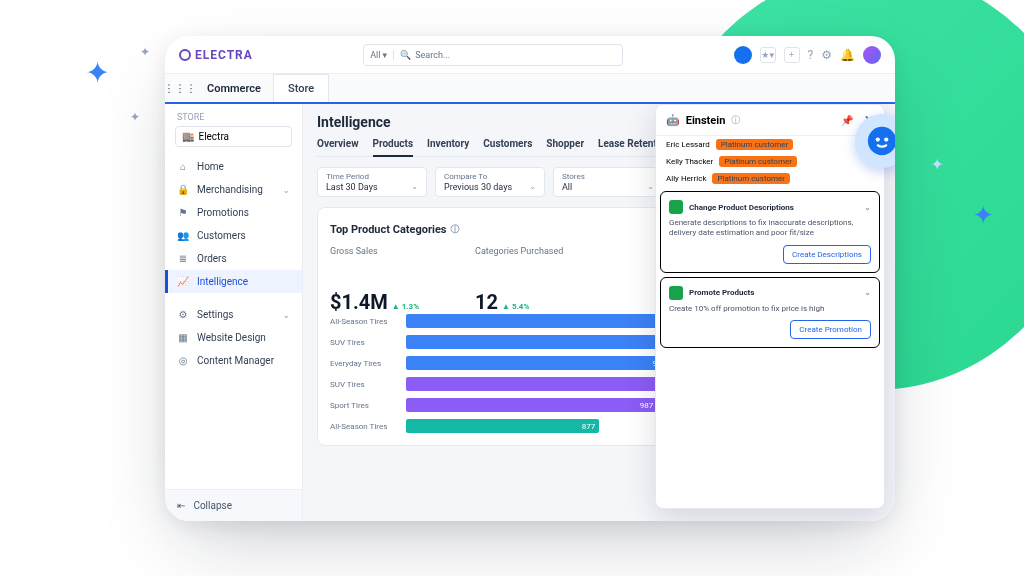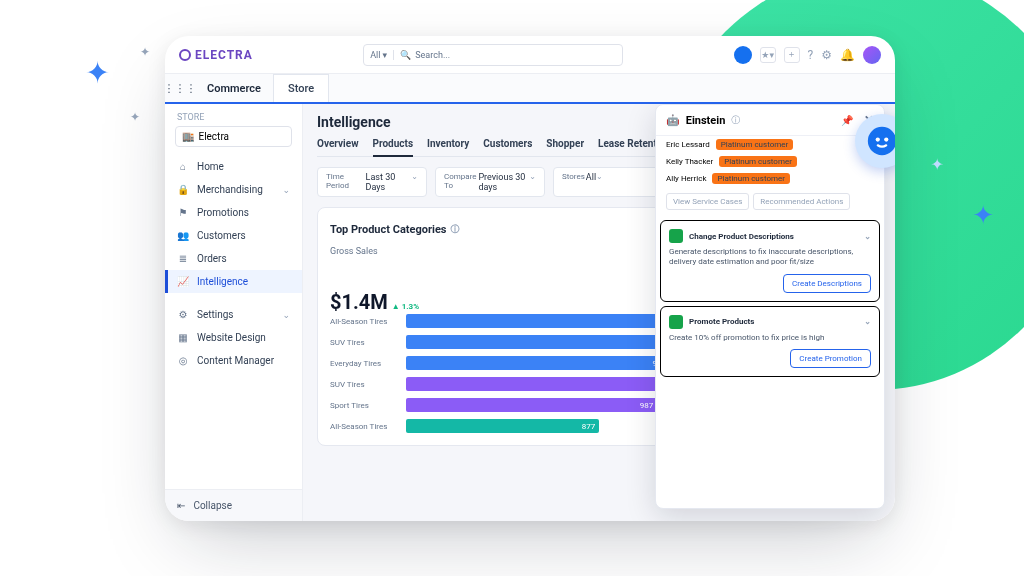--- a/index.html
+++ b/index.html
@@ -37,21 +37,21 @@
 .navitem .chev { margin-left:auto; color:#94a3b8; font-size:9px;}
 .navitem .ico { width:12px; text-align:center; font-size:10px; color:#64748b;}
 .collapse { margin-top:auto; padding:10px 12px; font-size:10px; color:#475569; border-top:1px solid #eceef3; background:#f7f8fb; display:flex; gap:8px; align-items:center;}
 .main { flex:1; background:#f5f6fa; overflow:hidden; position:relative; display:flex; flex-direction:column;}
 .page-head { padding: 10px 14px 0; }
 .page-title { font-size:14px; font-weight:700; color:#1e293b; margin-bottom:8px;}
 .subtabs { display:flex; gap:14px; font-size:10px; color:#334155; border-bottom:1px solid #e2e6ee;}
 .subtabs span { padding-bottom:6px;font-weight:bold; }
 .subtabs .active { font-weight:700; border-bottom:2px solid #1e293b; margin-bottom:-1px;}
 .filters { display:flex; gap:8px; padding:10px 14px; }
-.filter { flex:0 0 110px; background:#fff; border:1px solid #e2e6ee; border-radius:4px; padding:4px 8px; font-size:8px; color:#64748b; display:flex; gap:1px;}
+.filter { flex:0 0 110px; background:#fff; border:1px solid #e2e6ee; border-radius:4px; padding:4px 8px; font-size:8px; color:#64748b; display:flex; flex-direction:column; gap:1px;}
 .filter .val { color:#1e293b; font-size:9px;}
 .cards { display:flex; gap:10px; padding:0 14px;}
 .card { background:#fff; border:1px solid #e5e8f0; border-radius:8px; padding:12px; flex:1; min-width:0;}
 .card.small{flex:0 0 130px;}
 .card-title { font-size:11px; font-weight:700; color:#1e293b; display:flex; align-items:center; gap:4px;}
 .card-expand{margin-left:auto;border:1px solid #dfe2ea;border-radius:4px;width:18px;height:18px;display:flex;align-items:center;justify-content:center;font-size:9px;color:#64748b}
 .metrics { display:flex; gap:56px; margin-top:8px;}
 .metric-label { font-size:9px; color:#64748b;}
 .metric-val { font-size:20px; font-weight:700; color:#0f172a;margin-top:34px;}
 .metric-delta { font-size:8px; color:#10b981; margin-left:4px;}
@@ -228,20 +228,24 @@
           <div class="card-title">
             <span>Top Product Categories</span>
             <span style="color:#94a3b8;font-size:9px">ⓘ</span>
             <span class="card-expand">⤢</span>
           </div>
           <div class="metrics" id="metrics">
               <div>
                 <div class="metric-label">Gross Sales</div>
                 <div class="metric-val">$1.4M<span class="metric-delta">▲ 1.3%</span></div>
               </div>
+              <div>
+                <div class="metric-label">Categories Purchased</div>
+                <div class="metric-val">12<span class="metric-delta">▲ 5.4%</span></div>
+              </div>
             </div>
           <div class="bars" id="bars">
               <div class="barrow">
                 <span class="barlabel">All-Season Tires</span>
                 <div class="bartrack">
                   <div class="barfill bar-blue" style="width:100%">1028</div>
                 </div>
               </div>
               <div class="barrow">
                 <span class="barlabel">SUV Tires</span>
@@ -310,24 +314,20 @@
             </div>
             <div class="cust-row">
               <span>Kelly Thacker</span>
               <span class="badge">Platinum customer</span>
             </div>
             <div class="cust-row">
               <span>Ally Herrick</span>
               <span class="badge">Platinum customer</span>
             </div>
           </div>
-        <div class="recbtns">
-          <span>View Service Cases</span>
-          <span>Recommended Actions</span>
-        </div>
         <div id="reccards">
             <div class="rec-card">
               <div class="rec-card-title">
                 <span class="ico"></span>
                 <span>Change Product Descriptions</span>
                 <span class="chev">⌄</span>
               </div>
               <p>Generate descriptions to fix inaccurate descriptions, delivery date estimation and poor fit/size</p>
               <div class="cta">Create Descriptions</div>
             </div>

